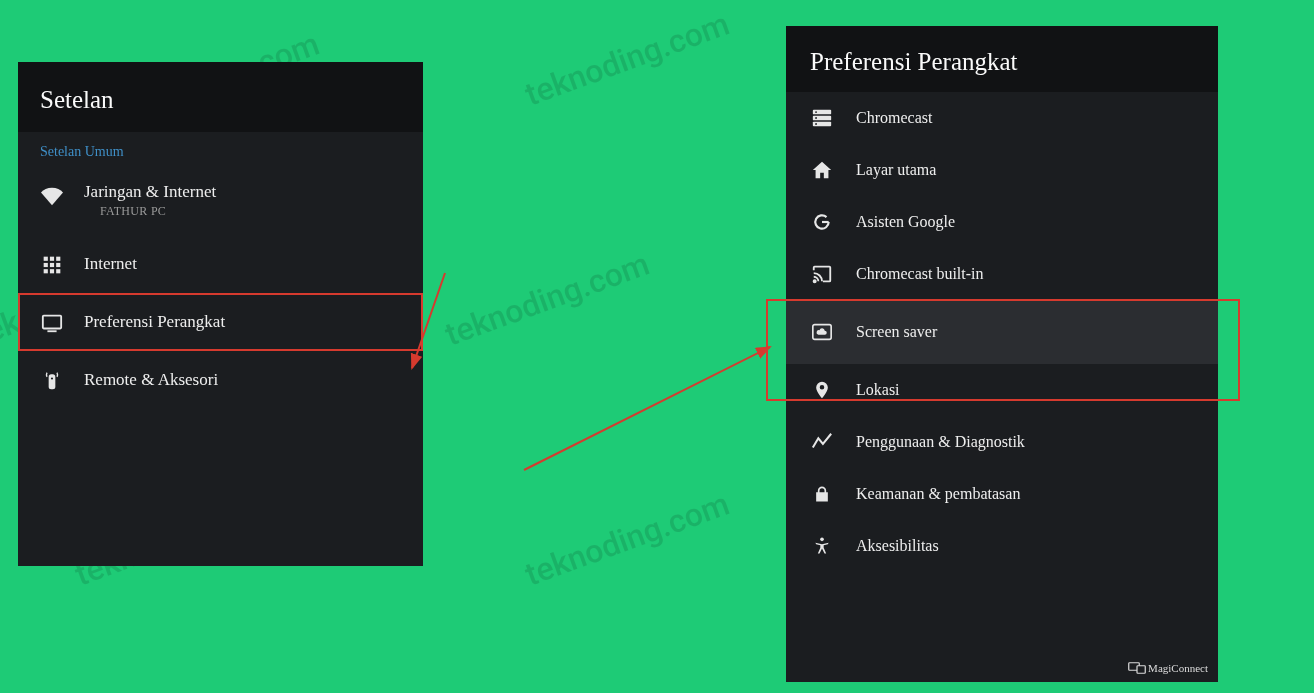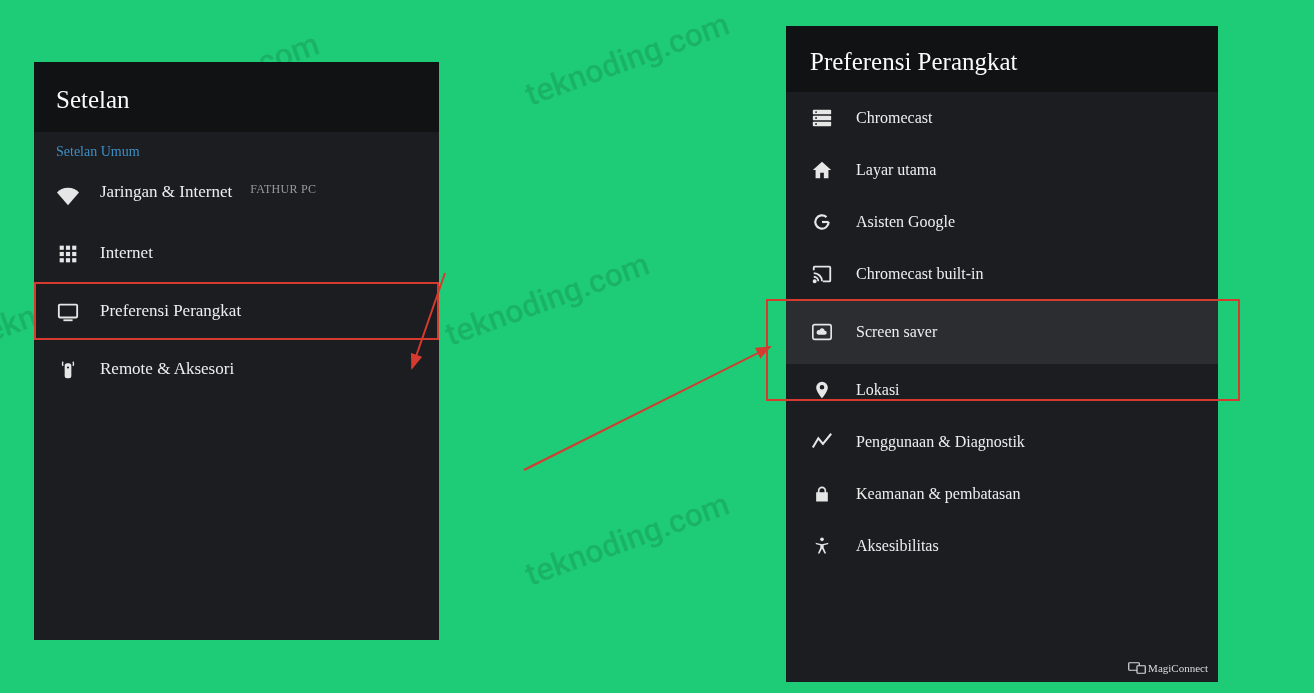--- a/index.html
+++ b/index.html
@@ -25,24 +25,24 @@
     white-space: nowrap;
   }
   .panel {
     position: absolute;
     background: #1b1d20;
     color: #e6e6e6;
     overflow: hidden;
     font-family: Liberation Serif, serif;
   }
   .panel-left {
-    left: 34px;
+    left: 18px;
     top: 62px;
     width: 405px;
-    height: 578px;
+    height: 504px;
   }
   .panel-right {
     left: 786px;
     top: 26px;
     width: 432px;
     height: 656px;
   }
   .panel-title {
     font-size: 25px;
     font-weight: 500;
@@ -68,21 +68,21 @@
   .menu-item .icon {
     width: 24px;
     height: 24px;
     flex: 0 0 24px;
     display: flex;
     align-items: center;
     justify-content: center;
     color: #e6e6e6;
     margin-top: 2px;
   }
-  .menu-item .labels { display: flex; flex-direction: row; gap: 2px; }
+  .menu-item .labels { display: flex; flex-direction: column; gap: 2px; }
   .menu-item .label { font-size: 17px; color: #eeeeee; }
   .menu-item .sublabel { font-size: 12px; color: #9a9a9a; letter-spacing: .3px; margin-left: 16px; }
   .menu-item.highlight-left { outline: 2px solid #d63a2e; outline-offset: -2px; }
   .panel-right .menu-item .label { font-size: 16px; }
   .panel-right .menu-item { padding: 14px 24px; gap: 22px; align-items: center; }
   .panel-right .menu-item .icon { margin-top: 0; }
   .badge-magi {
     position: absolute;
     right: 6px;
     bottom: 6px;

